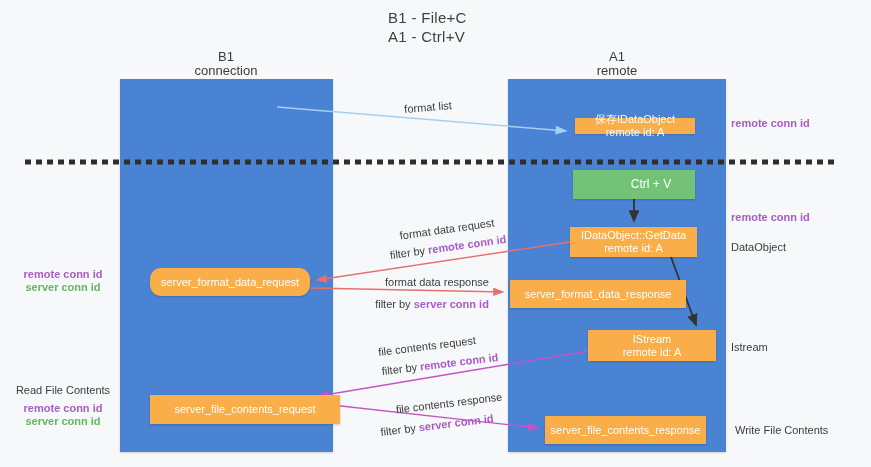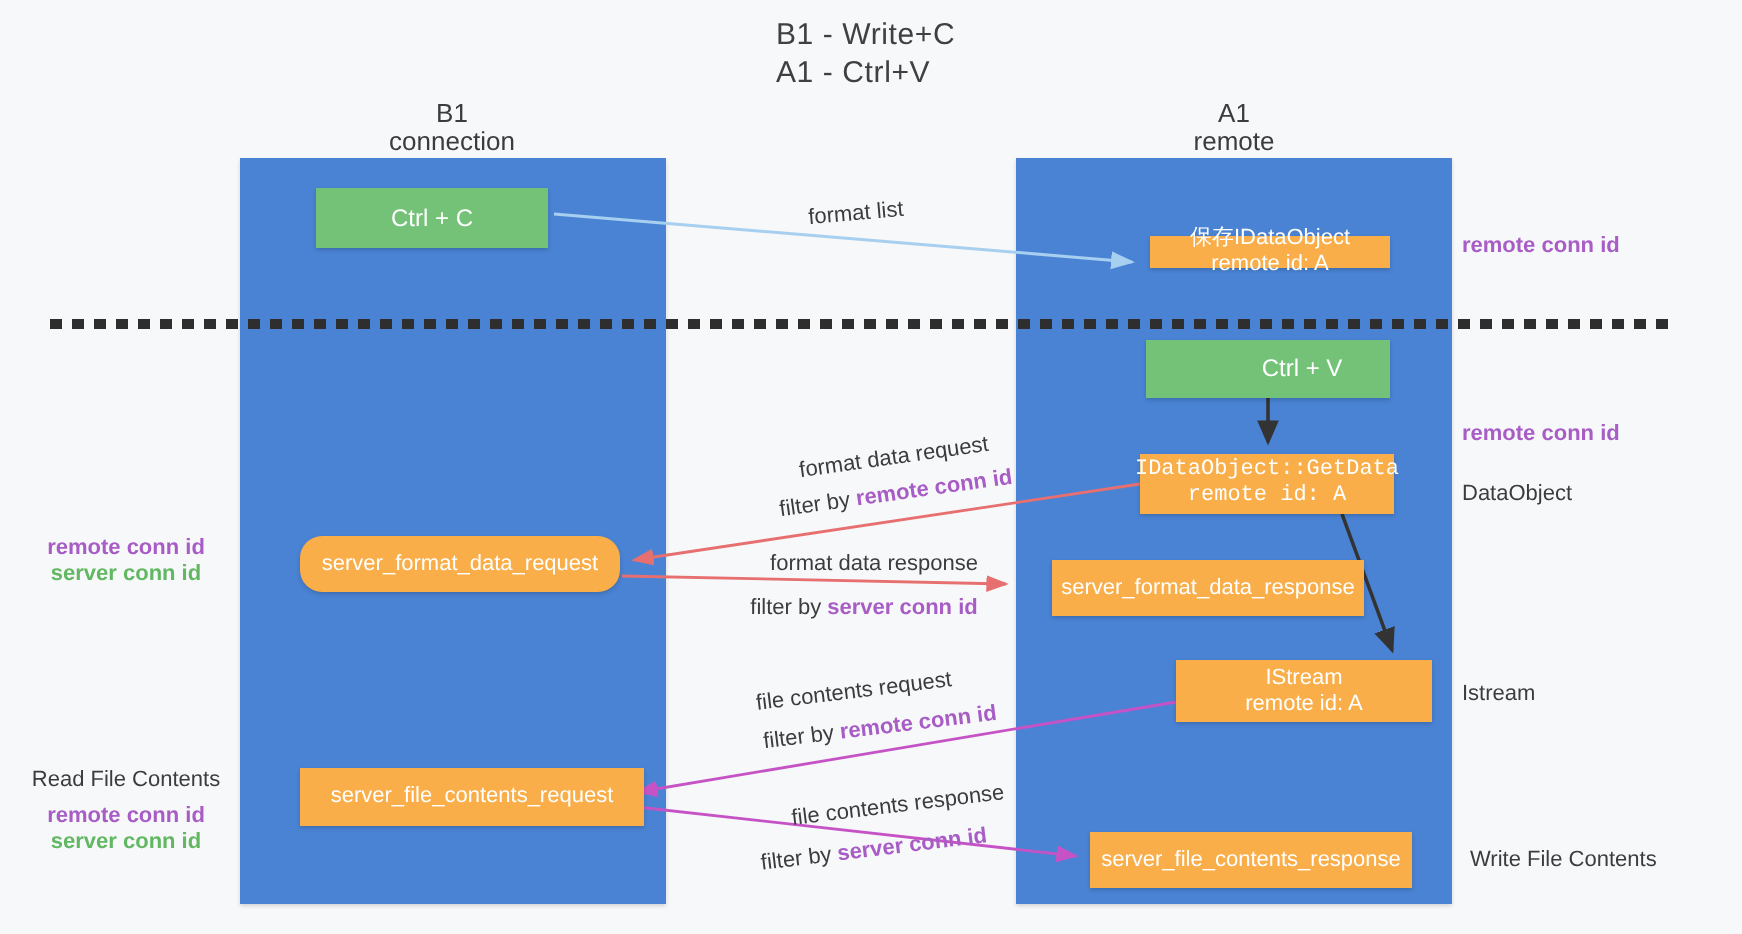--- a/index.html
+++ b/index.html
@@ -62,21 +62,21 @@
   .s-red{stroke:var(--arrow-red);}
   .s-magenta{stroke:var(--arrow-magenta);}
   .s-black{stroke:var(--arrow-black);}
 </style>
 </head>
 <body>
 
 <div id="stage">
 
   <div class="title">
-    <div>B1 - Write+C</div>
+    <div>B1 - File+C</div>
     <div>A1 - Ctrl+V</div>
   </div>
 
   <div class="col-header" style="left:176px;top:50px;width:100px;">
     <div>B1</div>
     <div>connection</div>
   </div>
   <div class="col-header" style="left:567px;top:50px;width:100px;">
     <div>A1</div>
     <div>remote</div>
@@ -103,52 +103,49 @@
     <line x1="25" y1="162" x2="836" y2="162" stroke="#2e2e2e" stroke-width="5" stroke-dasharray="6 5"></line>
     <line class="s-blue" x1="277" y1="107" x2="566" y2="131" stroke-width="1.5" marker-end="url(#ah-blue)"></line>
     <line class="s-black" x1="634" y1="199" x2="634" y2="221" stroke-width="1.8" marker-end="url(#ah-black)"></line>
     <line class="s-black" x1="671" y1="257" x2="696" y2="325" stroke-width="1.8" marker-end="url(#ah-black)"></line>
     <line class="s-red" x1="570" y1="242" x2="317" y2="280" stroke-width="1.4" marker-end="url(#ah-red)"></line>
     <line class="s-red" x1="311" y1="288" x2="503" y2="292" stroke-width="1.4" marker-end="url(#ah-red)"></line>
     <line class="s-magenta" x1="588" y1="351" x2="319" y2="396" stroke-width="1.4" marker-end="url(#ah-magenta)"></line>
     <line class="s-magenta" x1="314" y1="403" x2="538" y2="428" stroke-width="1.4" marker-end="url(#ah-magenta)"></line>
   </svg>
 
-  <div class="box green" style="left:158px;top:94px;width:116px;height:30px;">
-    <div>Ctrl + C</div>
-  </div>
 
   <div class="box orange" style="left:575px;top:118px;width:120px;height:16px;">
     <div>保存IDataObject</div>
     <div>remote id: A</div>
   </div>
 
   <div class="box green" style="left:573px;top:170px;width:122px;height:29px;padding-left:34px;">
     <div>Ctrl + V</div>
   </div>
 
-  <div class="box orange" style="left:570px;top:227px;width:127px;height:30px;font-family:Liberation Mono, monospace;">
+  <div class="box orange" style="left:570px;top:227px;width:127px;height:30px;">
     <div>IDataObject::GetData</div>
     <div>remote id: A</div>
   </div>
 
   <div class="box orange" style="left:150px;top:268px;width:160px;height:28px;border-radius:11px;">
     <div>server_format_data_request</div>
   </div>
 
-  <div class="box orange" style="left:510px;top:280px;width:156px;height:28px;margin-left:16px;">
+  <div class="box orange" style="left:510px;top:280px;width:176px;height:28px;">
     <div>server_format_data_response</div>
   </div>
 
   <div class="box orange" style="left:588px;top:330px;width:128px;height:31px;">
     <div>IStream</div>
     <div>remote id: A</div>
   </div>
 
-  <div class="box orange" style="left:150px;top:384px;width:172px;height:29px;">
+  <div class="box orange" style="left:150px;top:395px;width:190px;height:29px;">
     <div>server_file_contents_request</div>
   </div>
 
   <div class="box orange" style="left:545px;top:416px;width:161px;height:28px;">
     <div>server_file_contents_response</div>
   </div>
 
   <div class="flow-label" style="left:428px;top:107px;transform:translate(-50%,-50%) rotate(-5deg);">format list</div>
 
   <div class="flow-label" style="left:447px;top:229px;transform:translate(-50%,-50%) rotate(-8deg);">format data request</div>

